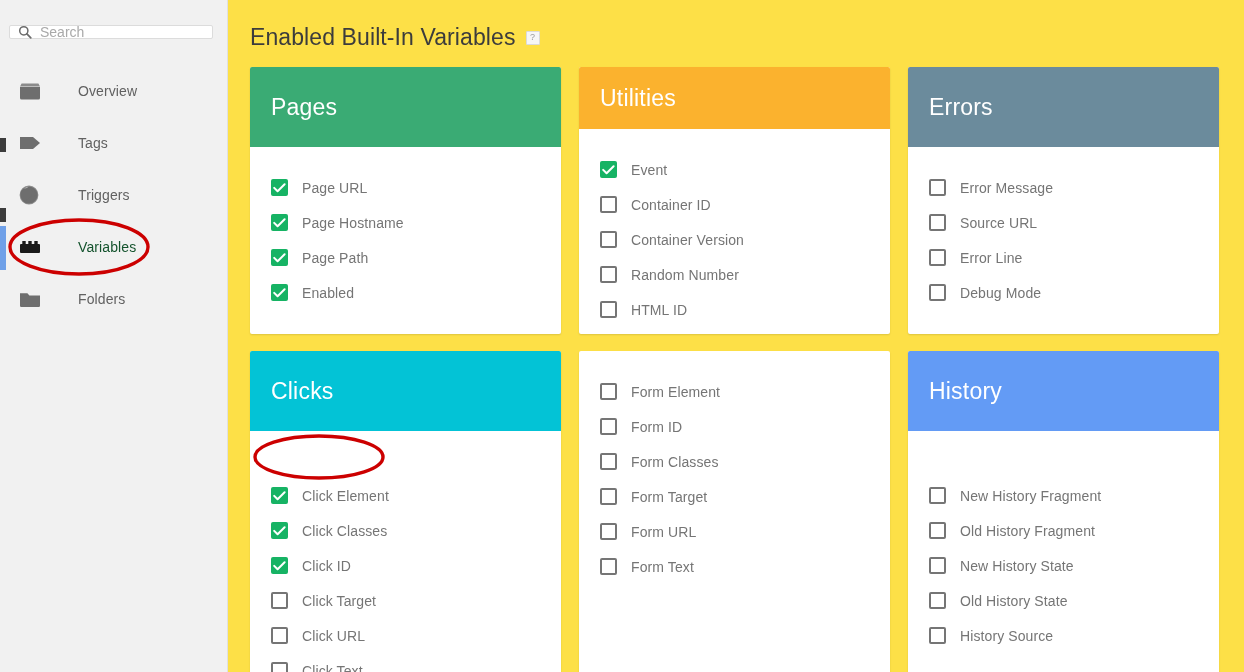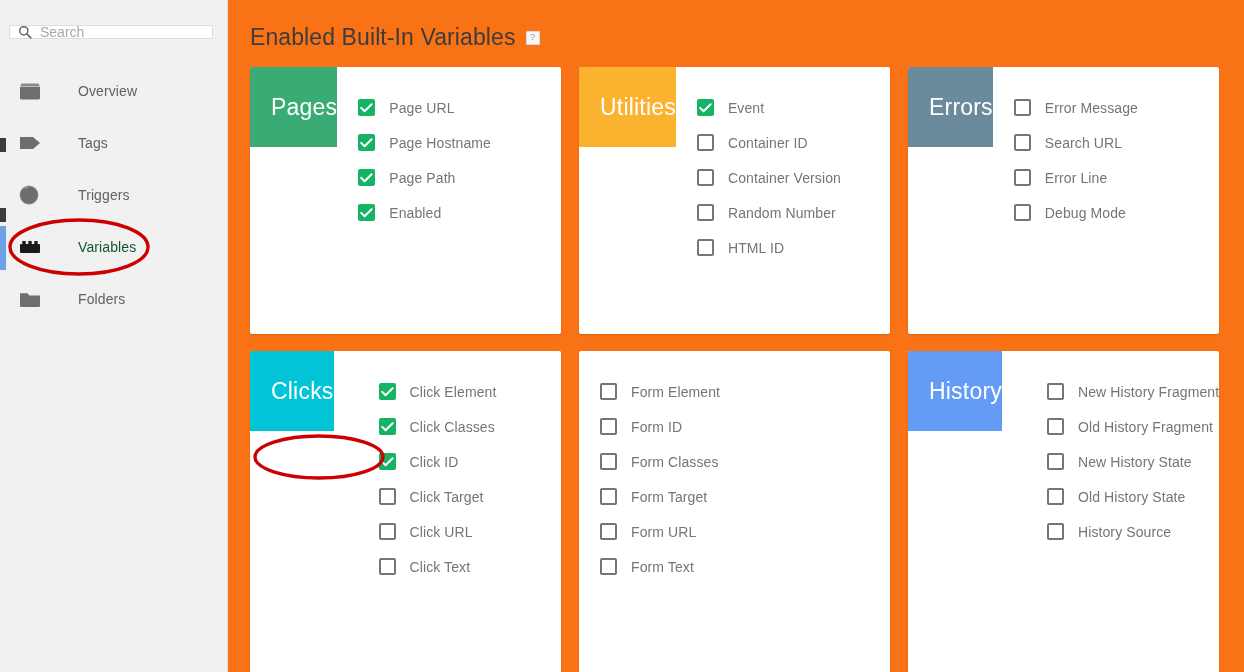--- a/index.html
+++ b/index.html
@@ -115,21 +115,21 @@
     font-size: 14px;
     color: #616161;
     letter-spacing: .1px;
   }
   .nav-item.active .nav-label { color: #14532d; }
 
   
   .main {
     flex: 1 1 auto;
     height: 672px;
-    background: #f97316;
+    background: #fde047;
     padding: 0 0 0 22px;
     box-sizing: border-box;
     overflow: hidden;
   }
   .page-title-row {
     display: flex;
     align-items: center;
     padding-top: 24px;
     padding-bottom: 16px;
   }
@@ -162,20 +162,21 @@
     grid-template-columns: repeat(3, 311px);
     column-gap: 18px;
     row-gap: 17px;
   }
   .card {
     background: #ffffff;
     border-radius: 2px;
     box-shadow: 0 1px 2px rgba(0,0,0,.13);
     overflow: hidden;
     display: flex;
+    flex-direction: column;
   }
   .card-head {
     height: 80px;
     display: flex;
     align-items: center;
     padding-left: 21px;
     box-sizing: border-box;
   }
   .card-head-title {
     color: #ffffff;
@@ -405,21 +406,21 @@
         <div class="card-head" style="background:#6b8b9c;">
           <span class="card-head-title">Errors</span>
         </div>
         <div class="card-body">
           <div class="opt-row">
             <span class="cb off"></span>
             <span class="opt-label">Error Message</span>
           </div>
           <div class="opt-row">
             <span class="cb off"></span>
-            <span class="opt-label">Search URL</span>
+            <span class="opt-label">Source URL</span>
           </div>
           <div class="opt-row">
             <span class="cb off"></span>
             <span class="opt-label">Error Line</span>
           </div>
           <div class="opt-row">
             <span class="cb off"></span>
             <span class="opt-label">Debug Mode</span>
           </div>
         </div>

